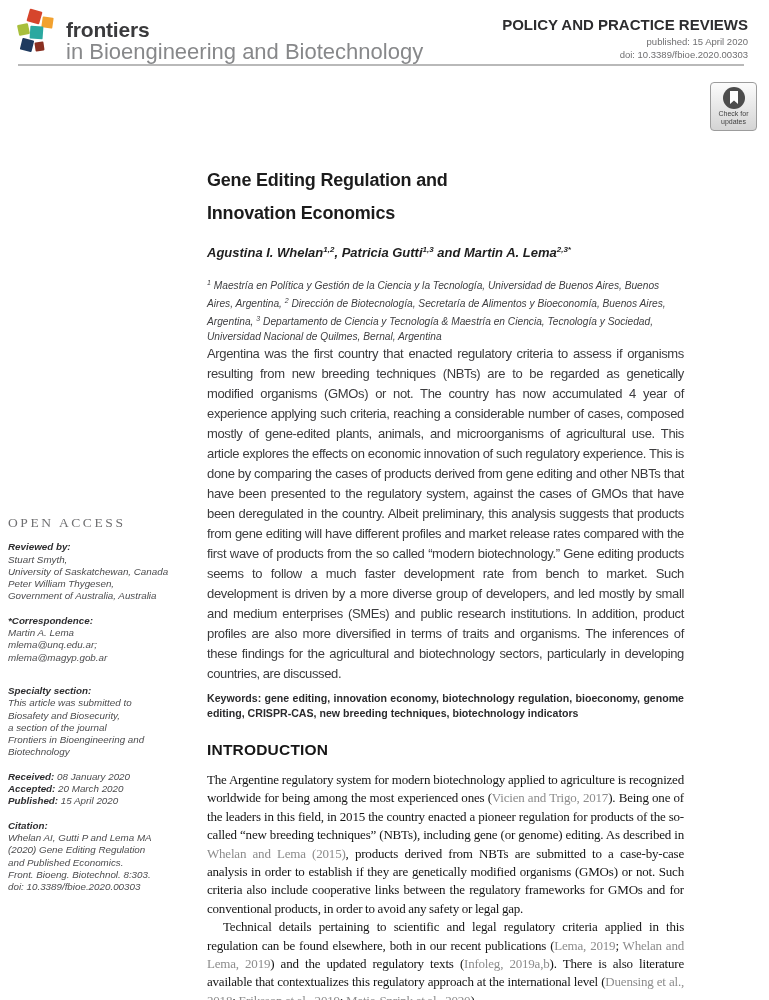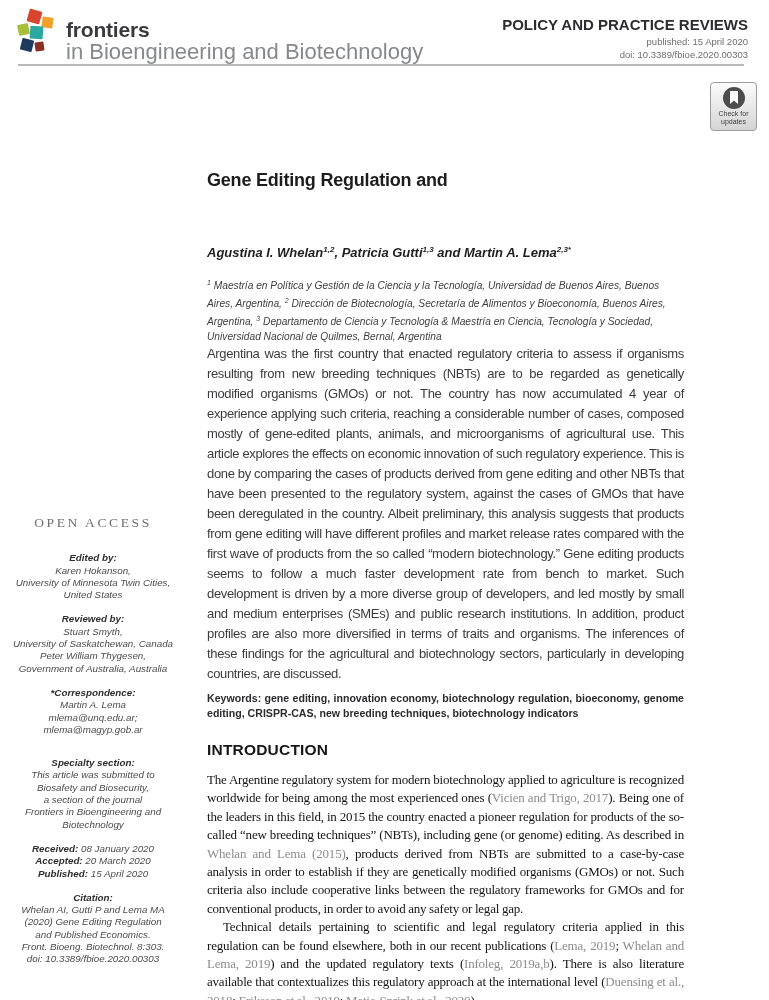--- a/index.html
+++ b/index.html
@@ -30,21 +30,21 @@
   .crossmark {
     position:absolute; left:710px; top:82px; width:47px; height:49px;
     border:1px solid #9c9c9c; border-radius:4px;
     background:linear-gradient(#fcfcfc,#d4d4d4);
     text-align:center; cursor:pointer;
   }
   .crossmark svg { display:block; margin:4px auto 1px; }
   .crossmark-text { font-size:7px; line-height:7.5px; color:#3e3e3e; }
 
   
-  .side { position:absolute; left:8px; top:0; width:170px; text-align:center;
+  .side { position:absolute; left:8px; top:0; width:170px; text-align:left;
           font-size:9.8px; font-style:italic; color:#4c4c4e; line-height:12.3px; }
   .open-access { margin-top:517px; font-family:"Liberation Serif", serif; font-style:normal;
                  font-size:13.5px; letter-spacing:2.6px; color:#6f6f71; }
   .side-label { display:block; font-weight:bold; color:#2e2e30; }
   .side-block { margin-top:12px; }
   .side-block.first { margin-top:23px; }
   .side-block.gap { margin-top:21px; }
   .side a { color:#4c4c4e; text-decoration:none; }
   .side .date-label { font-weight:bold; color:#2e2e30; }
 
@@ -100,26 +100,20 @@
       <circle cx="11" cy="11" r="11" fill="#4c4c4c"></circle>
       <path d="M7 4 h8 v13 l-4 -3.4 L7 17 z" fill="#ffffff"></path>
     </svg>
     <div class="crossmark-text">Check for</div>
     <div class="crossmark-text">updates</div>
   </div>
 
   <div class="side">
     <div class="open-access">OPEN ACCESS</div>
 
-    <div class="side-block first">
-      <span class="side-label">Edited by:</span>
-      <div>Karen Hokanson,</div>
-      <div>University of Minnesota Twin Cities,</div>
-      <div>United States</div>
-    </div>
 
     <div class="side-block">
       <span class="side-label">Reviewed by:</span>
       <div>Stuart Smyth,</div>
       <div>University of Saskatchewan, Canada</div>
       <div>Peter William Thygesen,</div>
       <div>Government of Australia, Australia</div>
     </div>
 
     <div class="side-block">
@@ -150,20 +144,21 @@
       <div>(2020) Gene Editing Regulation</div>
       <div>and Published Economics.</div>
       <div>Front. Bioeng. Biotechnol. 8:303.</div>
       <div>doi: 10.3389/fbioe.2020.00303</div>
     </div>
   </div>
 
   <div class="main">
     <div class="title">
       <div>Gene Editing Regulation and</div>
+      <div>Innovation Economics</div>
     </div>
 
     <div class="authors"><span>Agustina I. Whelan</span><sup>1,2</sup><span>, Patricia Gutti</span><sup>1,3</sup><span> and Martin A. Lema</span><sup>2,3*</sup></div>
 
     <div class="affiliations"><sup>1</sup><span> Maestría en Política y Gestión de la Ciencia y la Tecnología, Universidad de Buenos Aires, Buenos Aires, Argentina, </span><sup>2</sup><span> Dirección de Biotecnología, Secretaría de Alimentos y Bioeconomía, Buenos Aires, Argentina, </span><sup>3</sup><span> Departamento de Ciencia y Tecnología &amp; Maestría en Ciencia, Tecnología y Sociedad, Universidad Nacional de Quilmes, Bernal, Argentina</span></div>
 
     <div class="abstract">Argentina was the first country that enacted regulatory criteria to assess if organisms resulting from new breeding techniques (NBTs) are to be regarded as genetically modified organisms (GMOs) or not. The country has now accumulated 4 year of experience applying such criteria, reaching a considerable number of cases, composed mostly of gene-edited plants, animals, and microorganisms of agricultural use. This article explores the effects on economic innovation of such regulatory experience. This is done by comparing the cases of products derived from gene editing and other NBTs that have been presented to the regulatory system, against the cases of GMOs that have been deregulated in the country. Albeit preliminary, this analysis suggests that products from gene editing will have different profiles and market release rates compared with the first wave of products from the so called “modern biotechnology.” Gene editing products seems to follow a much faster development rate from bench to market. Such development is driven by a more diverse group of developers, and led mostly by small and medium enterprises (SMEs) and public research institutions. In addition, product profiles are also more diversified in terms of traits and organisms. The inferences of these findings for the agricultural and biotechnology sectors, particularly in developing countries, are discussed.</div>
 
     <div class="keywords">Keywords: gene editing, innovation economy, biotechnology regulation, bioeconomy, genome editing, CRISPR-CAS, new breeding techniques, biotechnology indicators</div>
 

